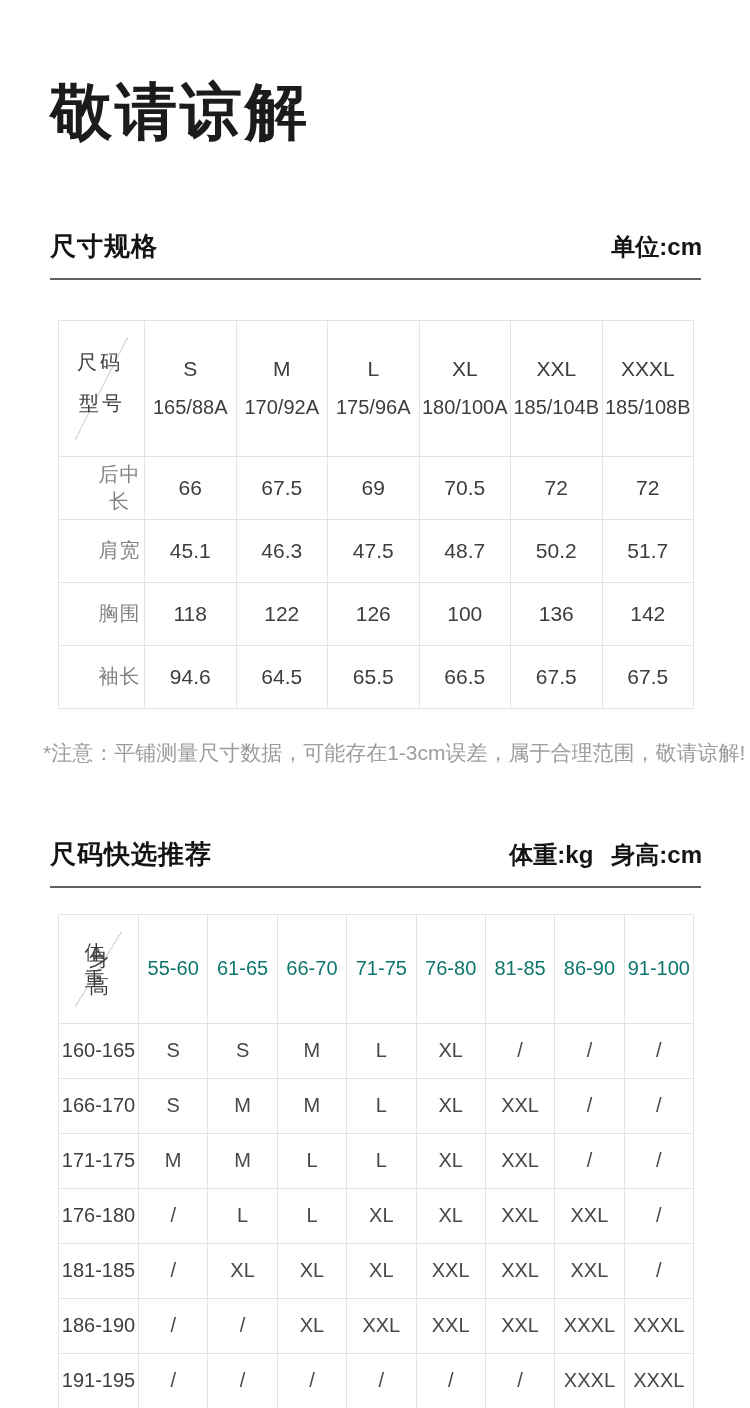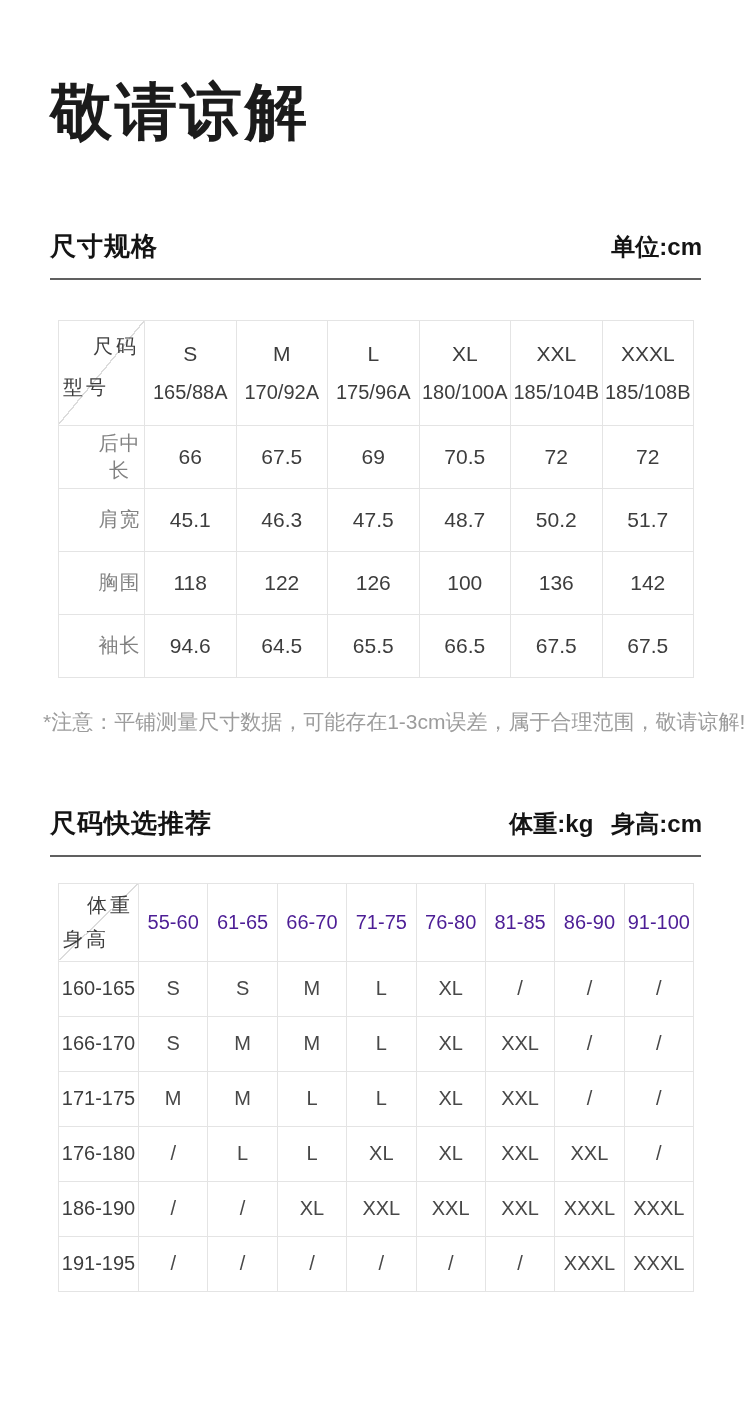--- a/index.html
+++ b/index.html
@@ -55,21 +55,21 @@
   
   .t1 td:first-child { width: 86px; }
   .t1 tr.hdr  { height: 105px; }
   .t1 tr.data { height: 63px; }
   .t1 .rowlabel { color: #828282; font-size: 20px; letter-spacing: 1px; padding-left: 36px; }
   .t1 .val { color: #3d3d3d; font-size: 21px; }
   .hsize  { font-size: 21px; color: #3d3d3d; margin-bottom: 15px; }
   .hmodel { font-size: 20px; color: #3d3d3d; }
 
   
-  td.corner { padding: 0; }
+  td.corner { padding: 16px; }
   .corner-box {
     position: relative;
     width: 100%;
     background-image: linear-gradient(to bottom right,
       transparent calc(50% - 0.7px),
       #dcdcdc calc(50% - 0.7px),
       #dcdcdc calc(50% + 0.7px),
       transparent calc(50% + 0.7px));
   }
   .corner-box.h1 { height: 103px; }
@@ -89,21 +89,21 @@
     margin: 30px 0 0 43px;
     font-size: 21px;
     color: #9c9c9c;
   }
 
   
   .t2 { margin-top: 26px; }
   .t2 td:first-child { width: 80px; }
   .t2 tr.hdr  { height: 78px; }
   .t2 tr.data { height: 55px; }
-  .t2 .collabel { font-size: 20px; color: #4c1d95; }
+  .t2 .collabel { font-size: 20px; color: #0f766e; }
   .t2 .rowlabel { font-size: 20px; color: #3d3d3d; }
   .t2 .val { font-size: 20px; color: #484848; }
 </style>
 </head>
 <body>
 
 <div class="page">
 
   <h1 class="main-title">敬请谅解</h1>
 
@@ -253,20 +253,31 @@
       <td class="val">/</td>
       <td class="val">L</td>
       <td class="val">L</td>
       <td class="val">XL</td>
       <td class="val">XL</td>
       <td class="val">XXL</td>
       <td class="val">XXL</td>
       <td class="val">/</td>
     </tr>
     <tr class="data">
+      <td class="rowlabel">181-185</td>
+      <td class="val">/</td>
+      <td class="val">XL</td>
+      <td class="val">XL</td>
+      <td class="val">XL</td>
+      <td class="val">XXL</td>
+      <td class="val">XXL</td>
+      <td class="val">XXL</td>
+      <td class="val">/</td>
+    </tr>
+    <tr class="data">
       <td class="rowlabel">186-190</td>
       <td class="val">/</td>
       <td class="val">/</td>
       <td class="val">XL</td>
       <td class="val">XXL</td>
       <td class="val">XXL</td>
       <td class="val">XXL</td>
       <td class="val">XXXL</td>
       <td class="val">XXXL</td>
     </tr>

